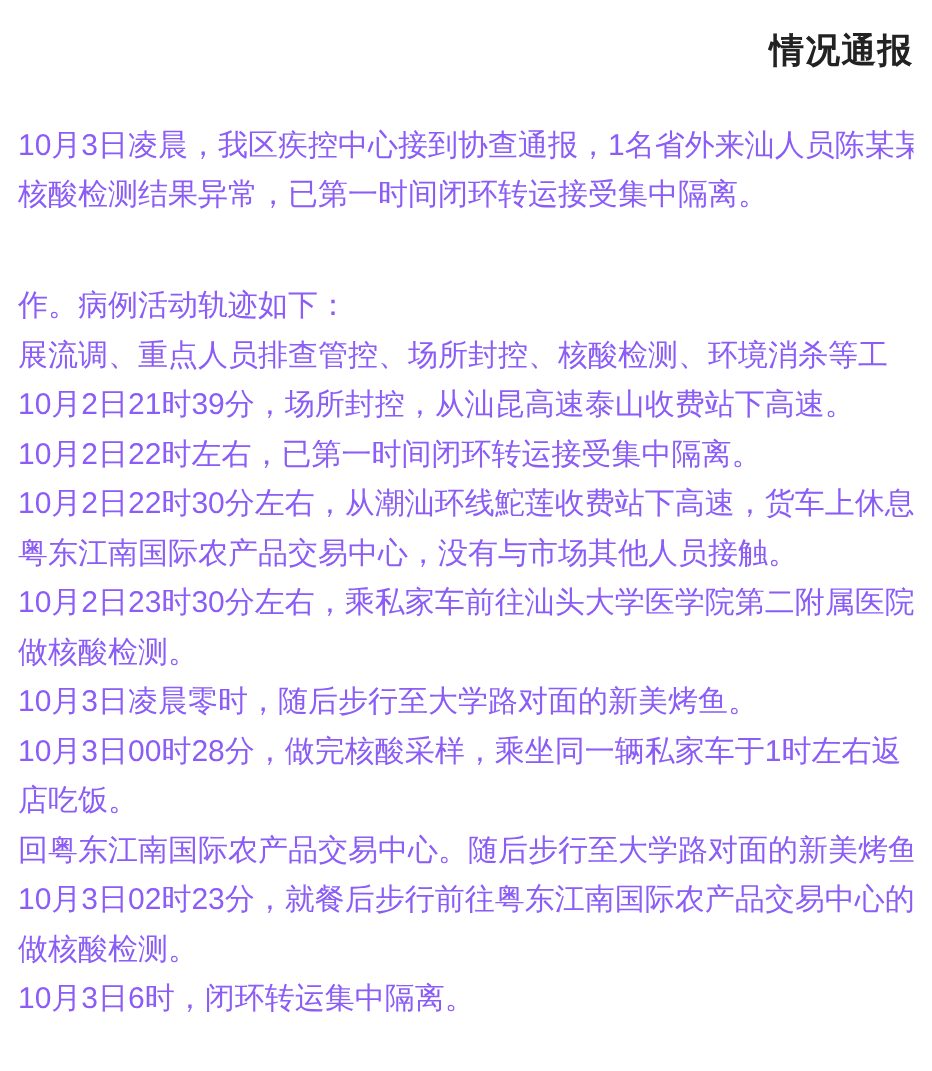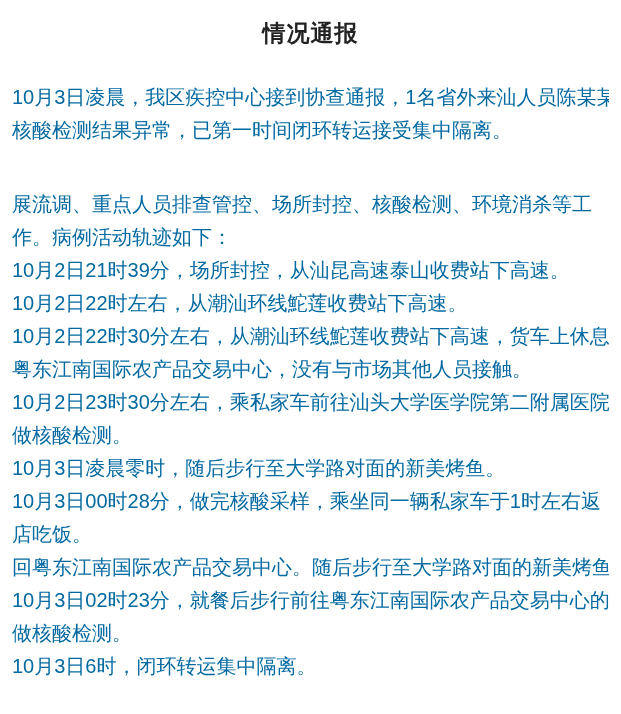--- a/index.html
+++ b/index.html
@@ -18,54 +18,54 @@
     box-sizing: border-box;
     width: 621px;
     height: 714px;
   }
   .title {
     margin: 0;
     font-size: 23px;
     line-height: 23px;
     font-weight: bold;
     letter-spacing: 1px;
-    text-align: center;
+    text-align: right;
     color: #222222;
   }
   .para-intro {
     margin-top: 36px;
   }
   .para-body {
     margin-top: 41px;
   }
   .line {
     font-size: 20px;
     line-height: 33px;
-    color: #0369a1;
+    color: #8b5cf6;
     white-space: nowrap;
     overflow: hidden;
   }
 </style>
 </head>
 <body>
 
 <div class="doc">
 
   <h1 class="title">情况通报</h1>
 
   <div class="para-intro">
     <div class="line">10月3日凌晨，我区疾控中心接到协查通报，1名省外来汕人员陈某某</div>
     <div class="line">核酸检测结果异常，已第一时间闭环转运接受集中隔离。</div>
   </div>
 
   <div class="para-body">
+    <div class="line">作。病例活动轨迹如下：</div>
     <div class="line">展流调、重点人员排查管控、场所封控、核酸检测、环境消杀等工</div>
-    <div class="line">作。病例活动轨迹如下：</div>
     <div class="line">10月2日21时39分，场所封控，从汕昆高速泰山收费站下高速。</div>
-    <div class="line">10月2日22时左右，从潮汕环线鮀莲收费站下高速。</div>
+    <div class="line">10月2日22时左右，已第一时间闭环转运接受集中隔离。</div>
     <div class="line">10月2日22时30分左右，从潮汕环线鮀莲收费站下高速，货车上休息</div>
     <div class="line">粤东江南国际农产品交易中心，没有与市场其他人员接触。</div>
     <div class="line">10月2日23时30分左右，乘私家车前往汕头大学医学院第二附属医院</div>
     <div class="line">做核酸检测。</div>
     <div class="line">10月3日凌晨零时，随后步行至大学路对面的新美烤鱼。</div>
     <div class="line">10月3日00时28分，做完核酸采样，乘坐同一辆私家车于1时左右返</div>
     <div class="line">店吃饭。</div>
     <div class="line">回粤东江南国际农产品交易中心。随后步行至大学路对面的新美烤鱼</div>
     <div class="line">10月3日02时23分，就餐后步行前往粤东江南国际农产品交易中心的</div>
     <div class="line">做核酸检测。</div>

